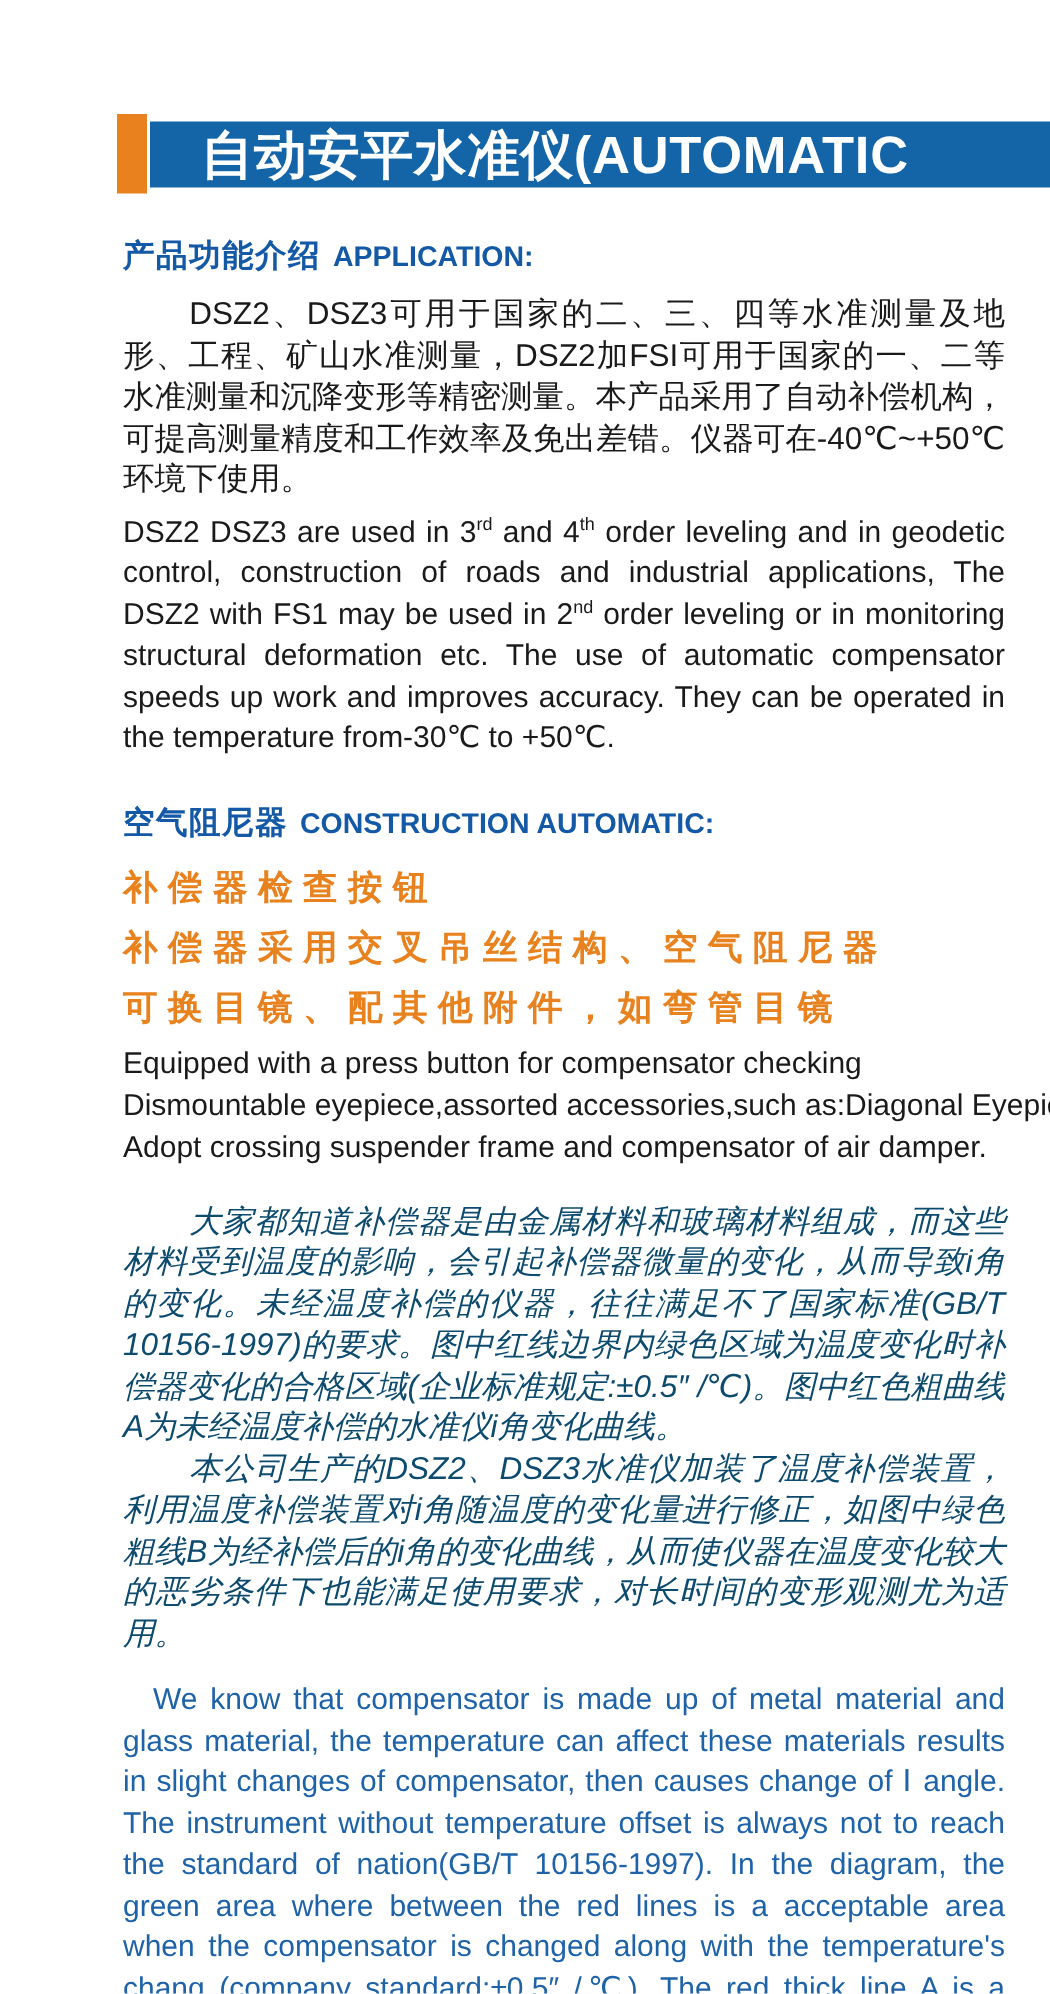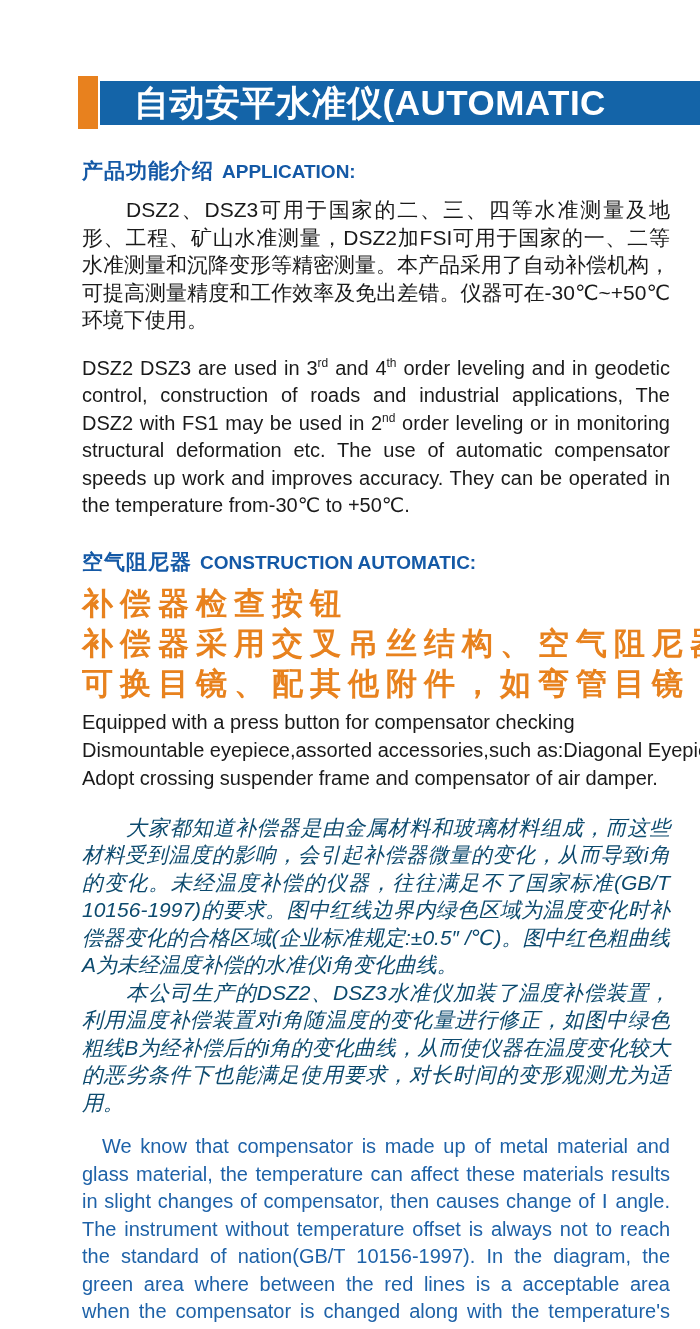--- a/index.html
+++ b/index.html
@@ -65,33 +65,33 @@
 
   p.cn-black {
     margin-top: 9px;
     font-size: 21px;
     line-height: 27.5px;
     text-align: justify;
     text-indent: 2.1em;
     color: #1a1a1a;
   }
   p.en-black {
-    margin-top: 21px;
+    margin-top: 8px;
     font-size: 20px;
     line-height: 27.5px;
     text-align: justify;
     color: #1a1a1a;
   }
   p.en-black sup { font-size: 60%; line-height: 0; }
 
   .features-cn { margin-top: 6px; }
   .feature-cn-line {
     color: #e8821e;
     font-weight: bold;
-    font-size: 31px;
+    font-size: 23px;
     line-height: 40px;
     letter-spacing: 7px;
     white-space: nowrap;
   }
   .features-en { margin-top: 4px; }
   .feature-en-line {
     font-size: 20px;
     line-height: 28px;
     color: #1a1a1a;
     white-space: nowrap;
@@ -128,21 +128,21 @@
       <span class="band-title">自动安平水准仪(AUTOMATIC</span>
     </div>
   </div>
 
   <div class="content">
 
     <div class="sec-heading">
       <span class="cn">产品功能介绍</span><span class="en">APPLICATION:</span>
     </div>
 
-    <p class="cn-black">DSZ2、DSZ3可用于国家的二、三、四等水准测量及地形、工程、矿山水准测量，DSZ2加FSI可用于国家的一、二等水准测量和沉降变形等精密测量。本产品采用了自动补偿机构，可提高测量精度和工作效率及免出差错。仪器可在-30℃~+50℃环境下使用。</p>
+    <p class="cn-black">DSZ2、DSZ3可用于国家的二、三、四等水准测量及地形、工程、矿山水准测量，DSZ2加FSI可用于国家的一、二等水准测量和沉降变形等精密测量。本产品采用了自动补偿机构，可提高测量精度和工作效率及免出差错。仪器可在-40℃~+50℃环境下使用。</p>
 
     <p class="en-black"><span>DSZ2 DSZ3 are used in 3</span><sup>rd</sup><span> and 4</span><sup>th</sup><span> order leveling and in geodetic control, construction of roads and industrial applications, The DSZ2 with FS1 may be used in 2</span><sup>nd</sup><span> order leveling or in monitoring structural deformation etc. The use of automatic compensator speeds up work and improves accuracy. They can be operated in the temperature from-30℃ to +50℃.</span></p>
 
     <div class="sec-heading">
       <span class="cn">空气阻尼器</span><span class="en">CONSTRUCTION AUTOMATIC:</span>
     </div>
 
     <div class="features-cn">
       <div class="feature-cn-line">补偿器检查按钮</div>
       <div class="feature-cn-line">补偿器采用交叉吊丝结构、空气阻尼器</div>

